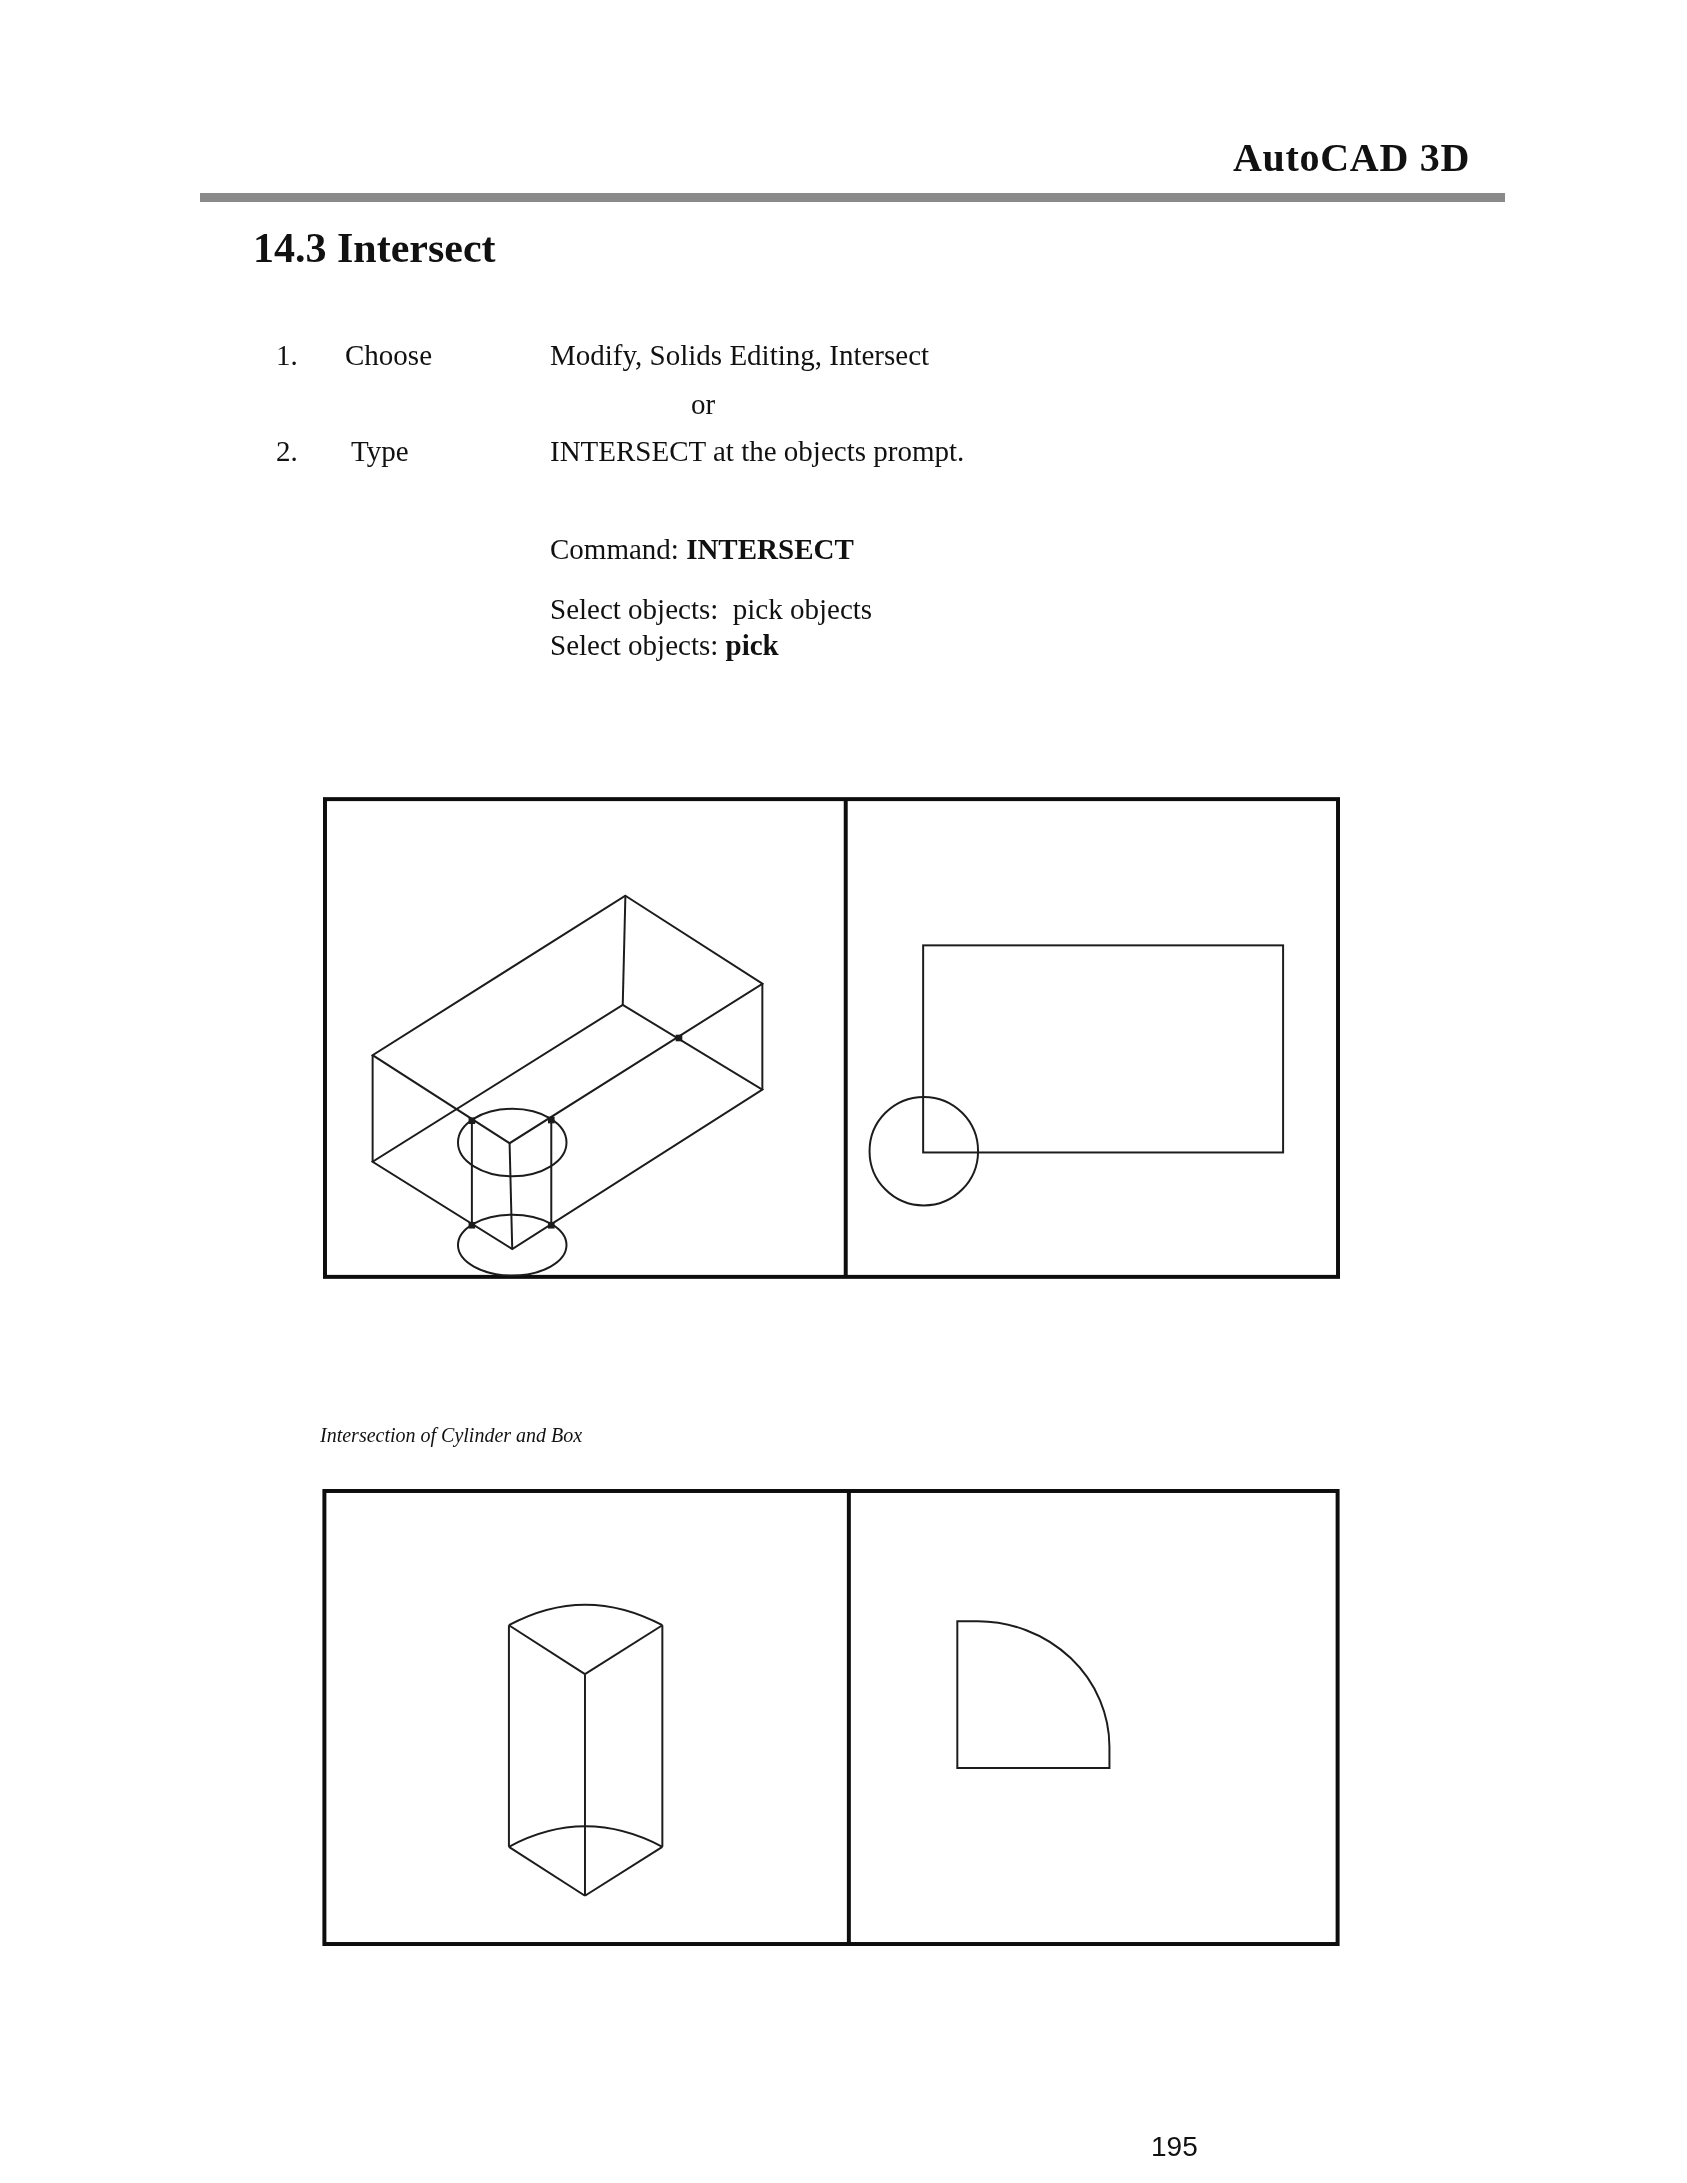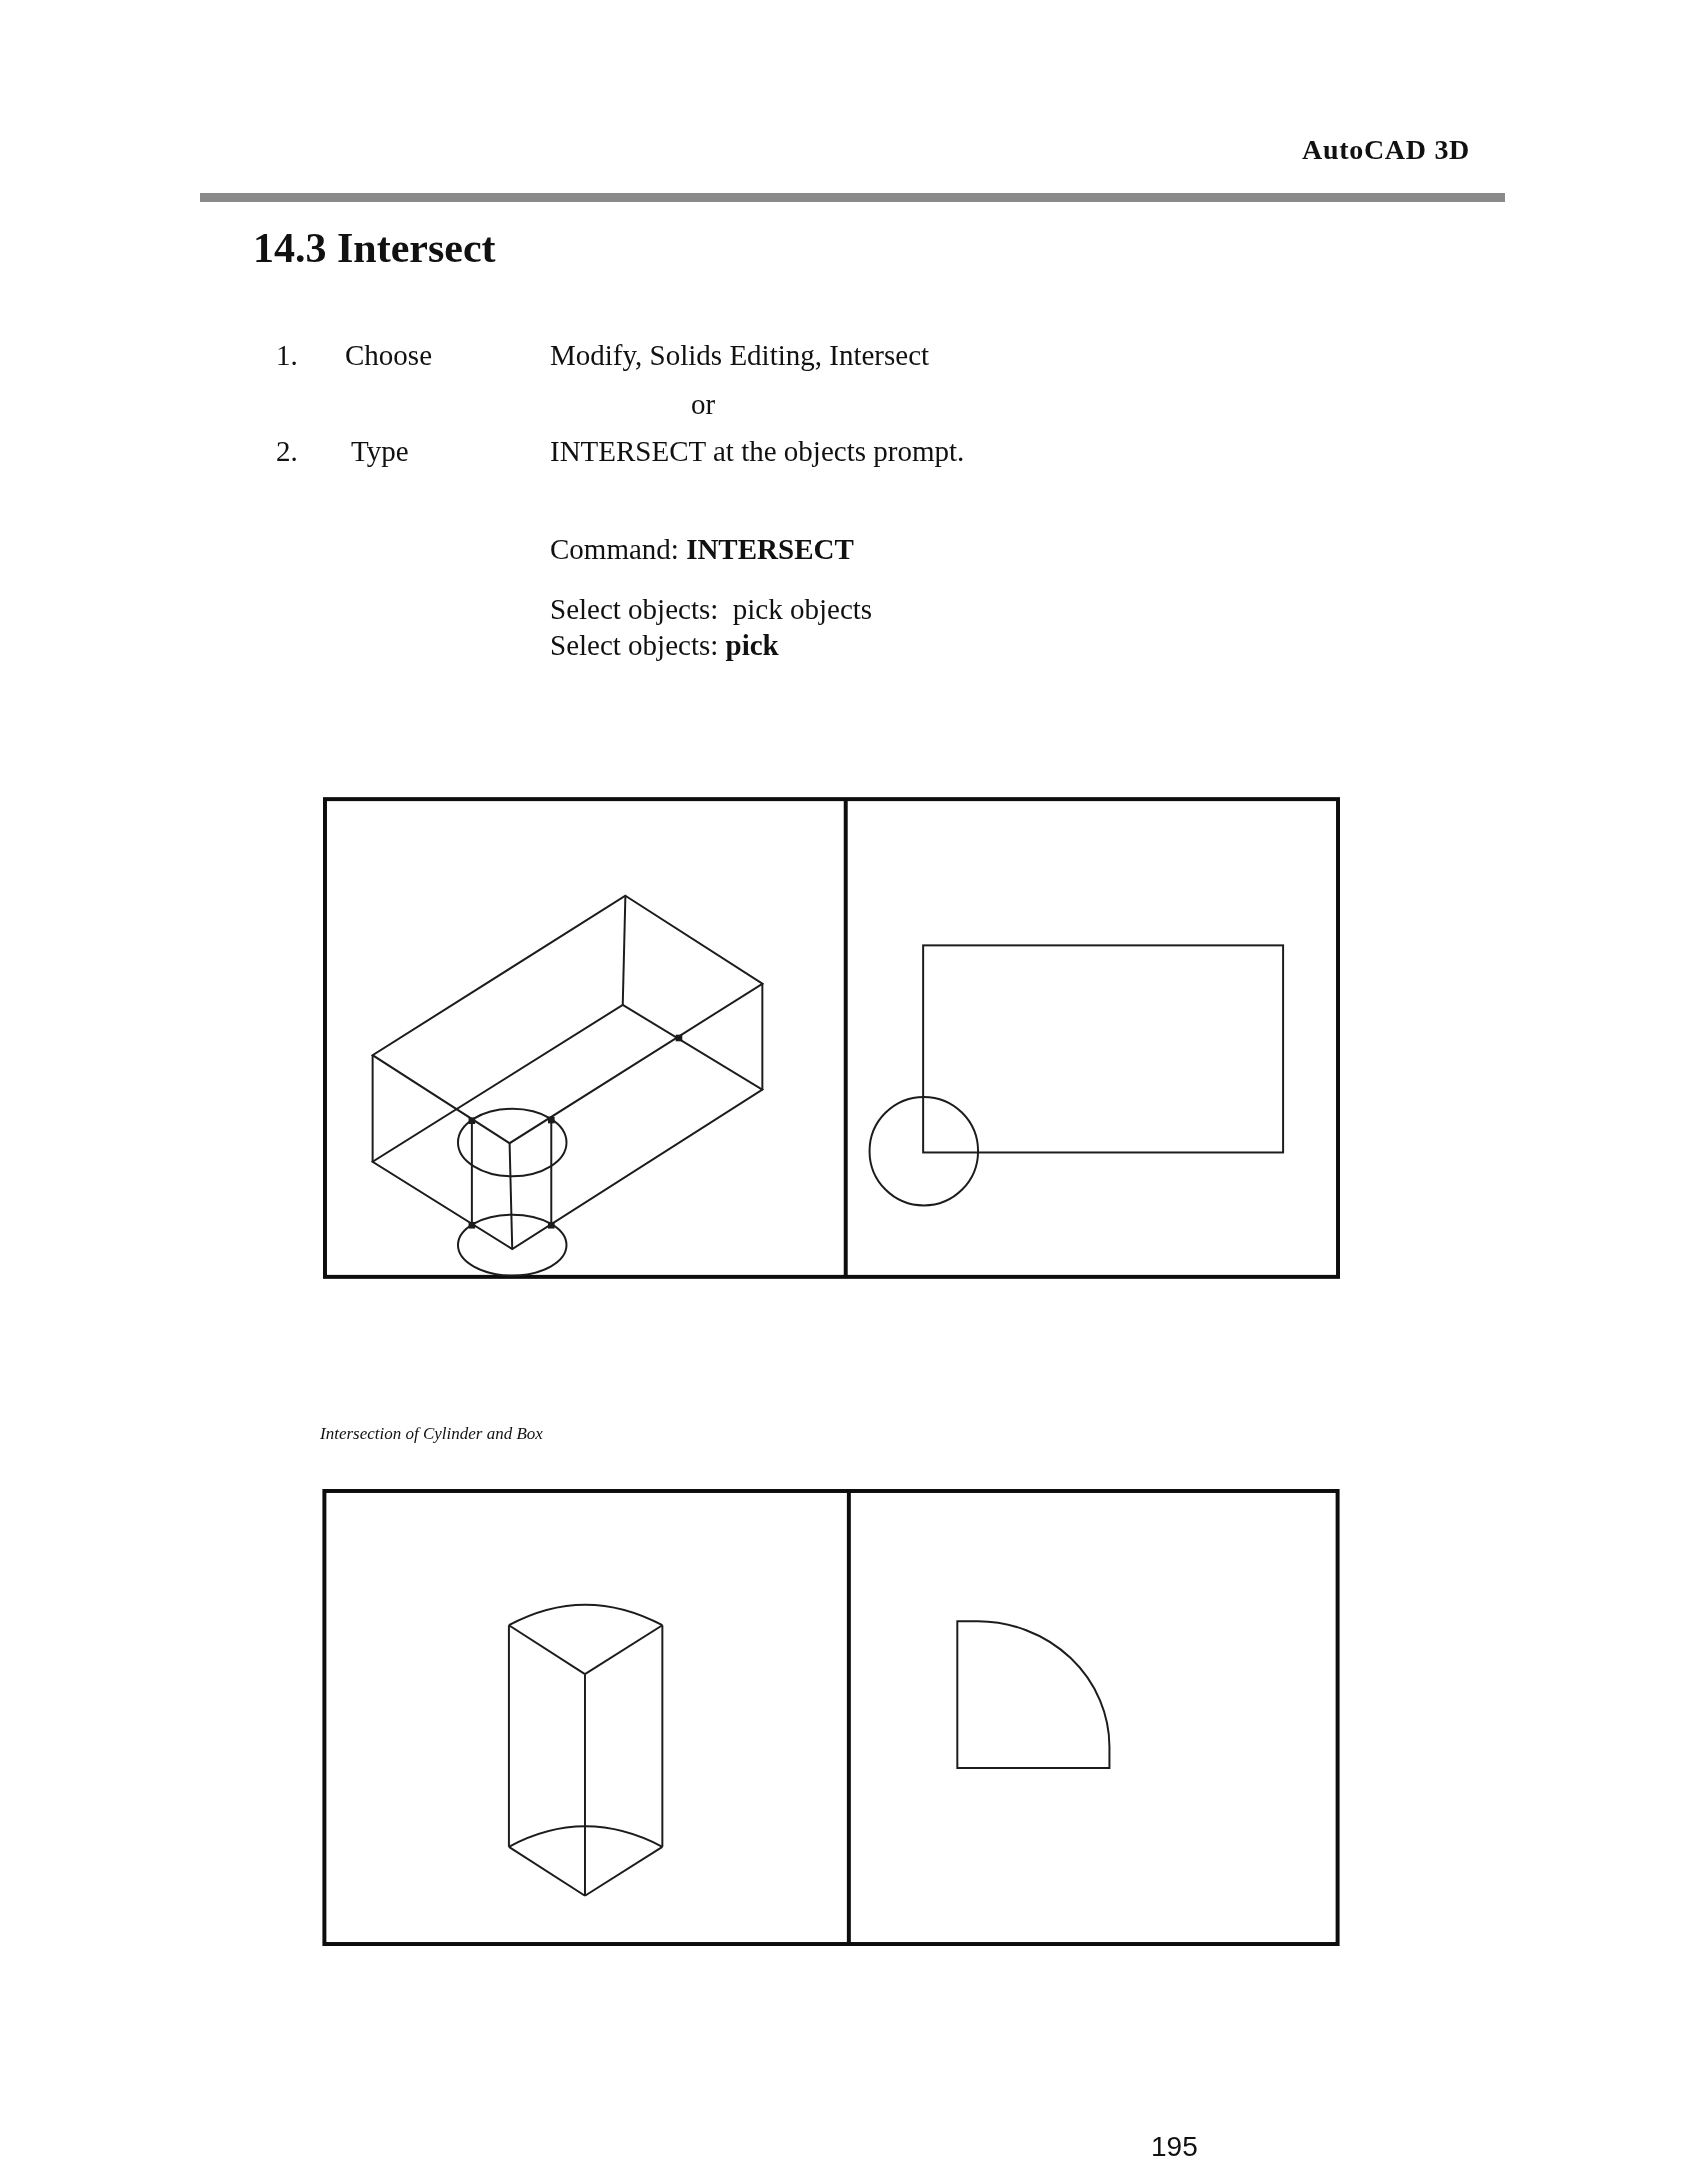--- a/index.html
+++ b/index.html
@@ -9,21 +9,21 @@
     background:#ffffff;
     font-family:"Liberation Serif", serif;
     color:#111111;
     overflow:hidden;
   }
   .abs{position:absolute;}
   .serif{font-family:"Liberation Serif", serif;}
   .sans{font-family:"Liberation Sans", sans-serif;}
   #header-title{
     top:134px;right:217px;
-    font-size:28px;font-weight:bold;
+    font-size:40px;font-weight:bold;
     letter-spacing:0.7px;
   }
   #header-rule{
     left:200px;top:193px;width:1305px;height:8.6px;
     background:#8a8a8a;
   }
   #section-title{
     left:253px;top:224px;
     font-size:42px;font-weight:bold;
   }
@@ -36,21 +36,21 @@
   #step2-verb{left:351px;top:435px;}
   #step2-text{left:550px;top:435px;}
   #cmd-line-1{left:550px;top:533px;}
   #cmd-line-2{left:550px;top:581px;margin-top:12px;}
   #cmd-line-3{left:550px;top:629px;}
   .cmd b{font-weight:bold;}
   #figure1-svg{left:323px;top:797px;}
   #figure2-svg{left:322px;top:1489px;}
   #figure2-caption{
     left:320px;top:1424px;
-    font-size:17px;font-style:italic;
+    font-size:20px;font-style:italic;
   }
   #page-number{
     left:1151px;top:2131px;
     font-size:28px;
   }
   svg .wire{stroke:#1c1c1c;stroke-width:3;fill:none;}
   svg .frame{stroke:#0d0d0d;stroke-width:6;fill:none;}
   svg .blip{fill:#1c1c1c;stroke:none;}
 </style>
 </head>

